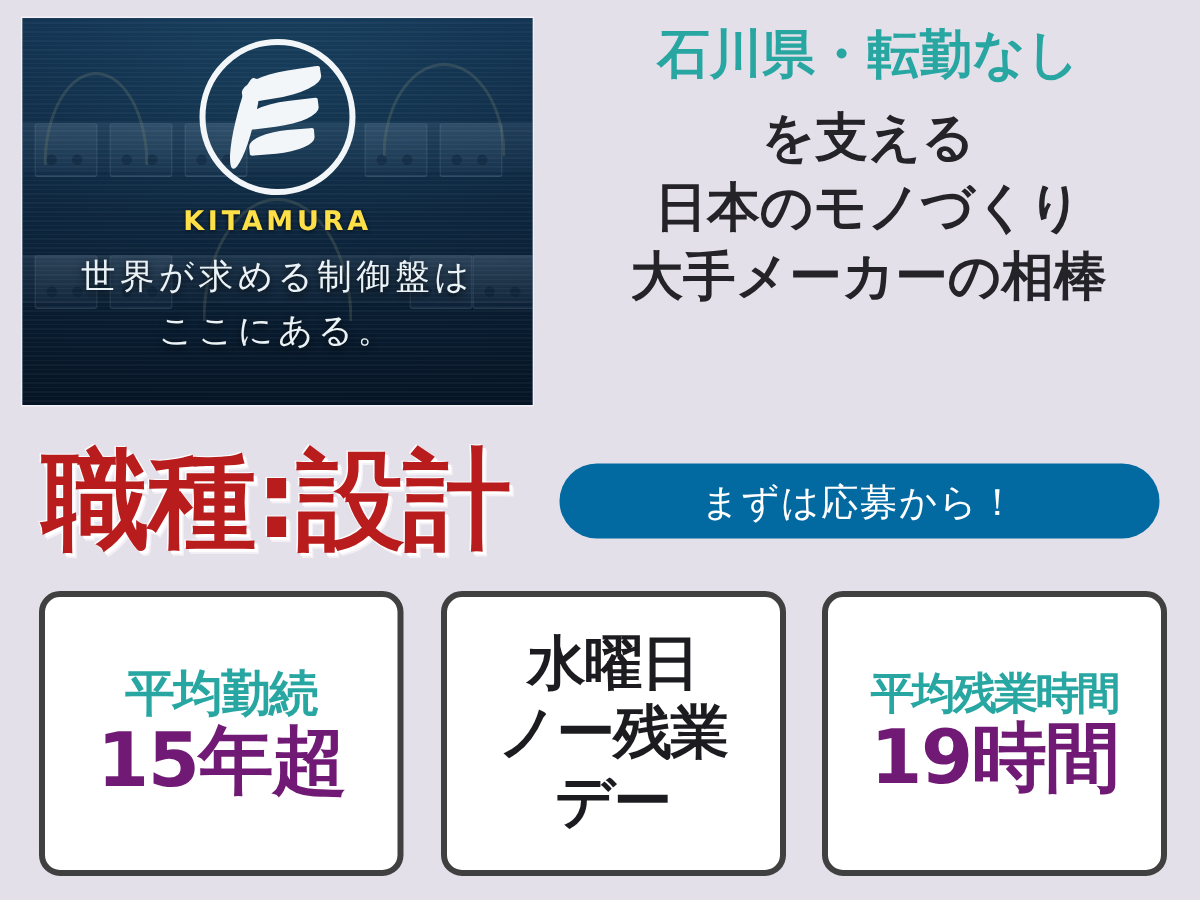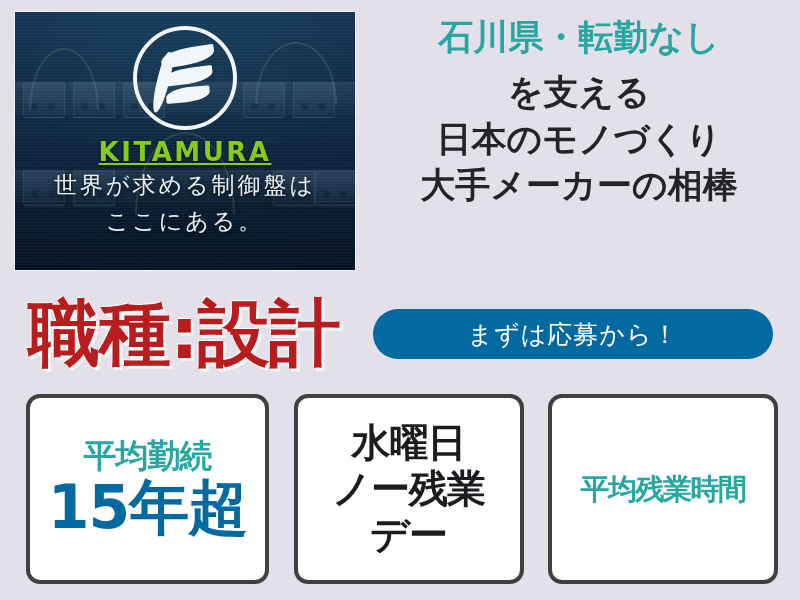--- a/index.html
+++ b/index.html
@@ -113,27 +113,26 @@
   .leaf.l1 { width: 54px; height: 17px; left: 24px; top: 22px; transform: rotate(-9deg); }
   .leaf.l2 { width: 50px; height: 16px; left: 26px; top: 41px; transform: rotate(-7deg); }
   .leaf.l3 { width: 44px; height: 15px; left: 29px; top: 59px; transform: rotate(-5deg); }
   .leaf.stem {
     width: 12px; height: 62px; left: 20px; top: 20px;
     border-radius: 40% 40% 50% 50%;
     transform: rotate(14deg);
   }
   .logo-word {
     margin-top: 7px;
-    color: #84cc16;
-    font-size: 26px;
+    color: #fde047;
+    font-size: 18px;
     font-weight: 700;
     letter-spacing: 2.5px;
     font-family: "DejaVu Sans", "Liberation Sans", sans-serif;
     text-shadow: 0 1px 3px rgba(0,0,0,0.7);
-    text-decoration: underline;
   }
   .photo-tagline {
     position: absolute;
     left: 0; right: 0;
     top: 155px;
     text-align: center;
     color: #eaf2f6;
     font-size: 23px;
     line-height: 1.58;
     font-weight: 500;
@@ -230,22 +229,22 @@
   .stat-label {
     color: #27a6a2;
     font-size: 33px;
     font-weight: 800;
     line-height: 1.06;
     letter-spacing: -1px;
     white-space: nowrap;
   }
   .stat-card.c3 .stat-label { font-size: 29px; letter-spacing: -1.5px; }
   .stat-value {
-    color: #0369a1;
-    font-size: 60px;
+    color: #701a75;
+    font-size: 50px;
     font-weight: 800;
     line-height: 1.04;
     letter-spacing: -1px;
     margin-top: 2px;
     white-space: nowrap;
   }
   .stat-lines {
     color: #1c1c20;
     font-size: 39px;
     font-weight: 800;
@@ -322,16 +321,17 @@
     <div class="stat-card c2">
       <div class="stat-lines">
         <div>水曜日</div>
         <div>ノー残業</div>
         <div>デー</div>
       </div>
     </div>
 
     <div class="stat-card c3">
       <div class="stat-label">平均残業時間</div>
+      <div class="stat-value">19時間</div>
     </div>
 
   </div>
 </div>
 
 </body></html>

